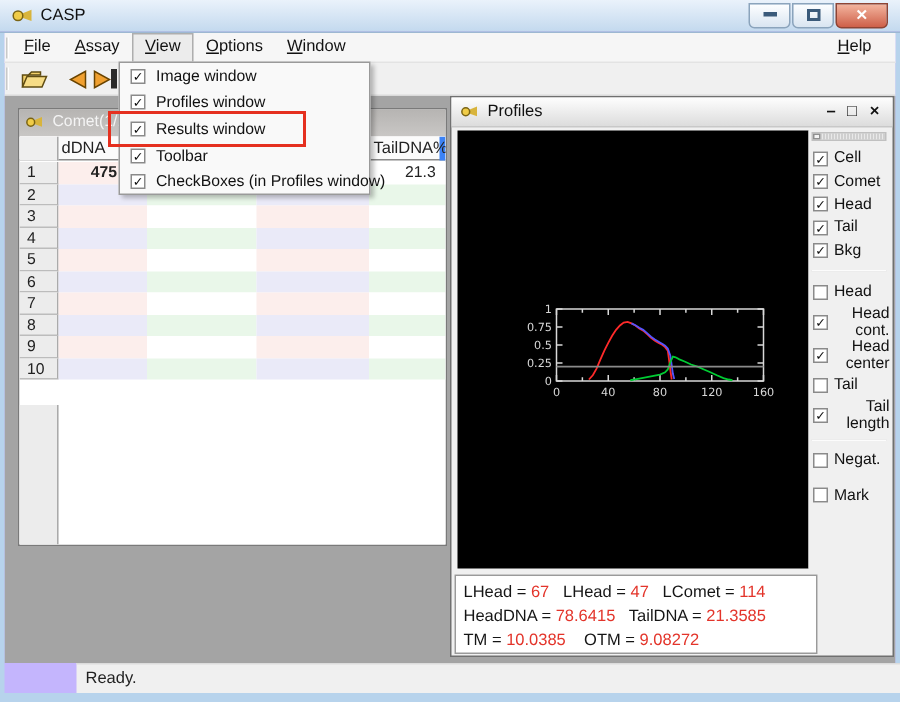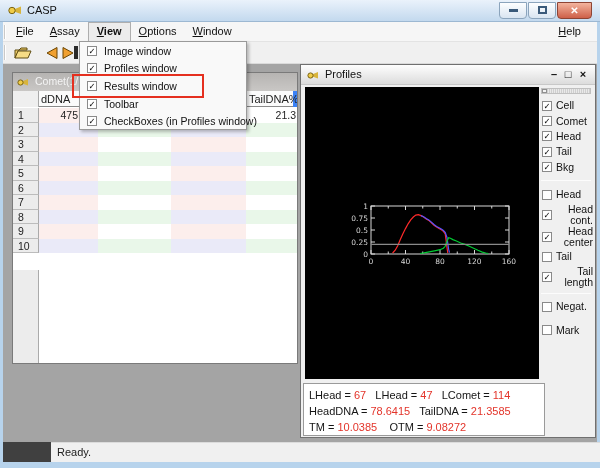--- a/index.html
+++ b/index.html
@@ -1,20 +1,20 @@
 <!DOCTYPE html>
 <html><head>
 <meta charset="utf-8">
 <style>
   html,body{margin:0;padding:0;}
   *{box-sizing:border-box;}
   #app{
     position:relative;width:600px;height:468px;overflow:hidden;
     font-family:"Liberation Sans", sans-serif;font-size:11px;color:#1a1a1a;
-    background:#404040;
+    background:#c4b5fd;
   }
   
   .frame-side{position:absolute;background:#b7d3ec;z-index:5;}
   #frame-left{left:0;top:22px;width:3px;height:446px;}
   #frame-right{left:597px;top:22px;width:3px;height:446px;}
   #frame-bottom{left:0;top:462px;width:600px;height:6px;}
   #titlebar{
     position:absolute;left:0;top:0;width:600px;height:22px;
     background:linear-gradient(#eaf2fb,#c3d9ee);
     border-bottom:1px solid #9db8d2;z-index:6;
@@ -26,21 +26,21 @@
   #btn-min{left:499px;width:28px;background:linear-gradient(#fdfeff,#d9e5f1);}
   #btn-max{left:528px;width:28px;background:linear-gradient(#fdfeff,#d9e5f1);}
   #btn-close{left:557px;width:35px;background:linear-gradient(#f3b49e,#ce6049);border-color:#8e4434;color:#fff;font-weight:bold;font-size:10px;}
   .glyph-bar{display:inline-block;width:9px;height:3px;background:#3a5a7a;margin-bottom:2px;}
   .glyph-box{display:inline-block;width:9px;height:8px;border:2px solid #3a5a7a;margin-top:3px;}
   
   #menubar{position:absolute;left:3px;top:22px;width:594px;height:20px;background:#f6f6f6;border-bottom:1px solid #e3e3e3;z-index:6;}
   #menubar .grip{position:absolute;left:1px;top:3px;width:2px;height:14px;border-left:1px solid #c9c9c9;border-right:1px solid #fff;}
   #menu-items{position:absolute;left:5px;top:0;height:20px;display:flex;}
   .menu-item{padding:0 8px;line-height:19px;color:#111;}
-  .menu-item.open{background:#ececec;border:1px solid #aeaeae;line-height:17px;font-weight:bold;}
+  .menu-item.open{background:#ececec;border:1px solid #aeaeae;line-height:17px;}
   #menu-help{position:absolute;right:8px;top:0;line-height:19px;}
   
   #toolbar{position:absolute;left:3px;top:42px;width:594px;height:22px;background:#f0f0f0;border-bottom:1px solid #dadada;z-index:4;}
   #toolbar .grip{position:absolute;left:1px;top:3px;width:2px;height:15px;border-left:1px solid #c9c9c9;border-right:1px solid #fff;}
   .toolbtn{position:absolute;top:1px;width:22px;height:20px;display:flex;align-items:center;justify-content:center;}
   #tb-open{left:8px;}
   #tb-prev{left:38px;}
   #tb-next{left:54px;}
   #tb-partial{position:absolute;left:71px;top:4px;width:4px;height:13px;background:#2a2a2a;}
   
@@ -163,24 +163,24 @@
       <div class="hdr-row">
         <div class="rowhdr-corner"></div>
         <div class="hdr-cell" style="left:26px;width:59px;">dDNA</div>
         <div class="hdr-cell" style="left:85px;width:73px;"></div>
         <div class="hdr-cell" style="left:158px;width:75px;"></div>
         <div class="hdr-cell" style="left:233px;width:51px;border-left:1px solid #b0b0b0;">TailDNA%</div>
       </div>
       <div id="table-rows">
           <div class="trow" style="top: 17px;">
             <div class="rn">1</div>
-            <div class="tc c1 tint-pink" style="text-align: right; padding-right: 20px;">475</div>
+            <div class="tc c1 tint-pink" style="text-align: right; padding-right: 20px; font-weight: bold;">475</div>
             <div class="tc c2 tint-white"></div>
             <div class="tc c3 tint-pink"></div>
-            <div class="tc c4 tint-white" style="text-align: right; padding-right: 1px;">21.3</div>
+            <div class="tc c4 tint-white" style="text-align: left; padding-right: 1px; margin-left: 24px;">21.3</div>
           </div>
           <div class="trow" style="top: 31.5px;">
             <div class="rn">2</div>
             <div class="tc c1 tint-lav"></div>
             <div class="tc c2 tint-green"></div>
             <div class="tc c3 tint-lav"></div>
             <div class="tc c4 tint-green"></div>
           </div>
           <div class="trow" style="top: 46px;">
             <div class="rn">3</div>

